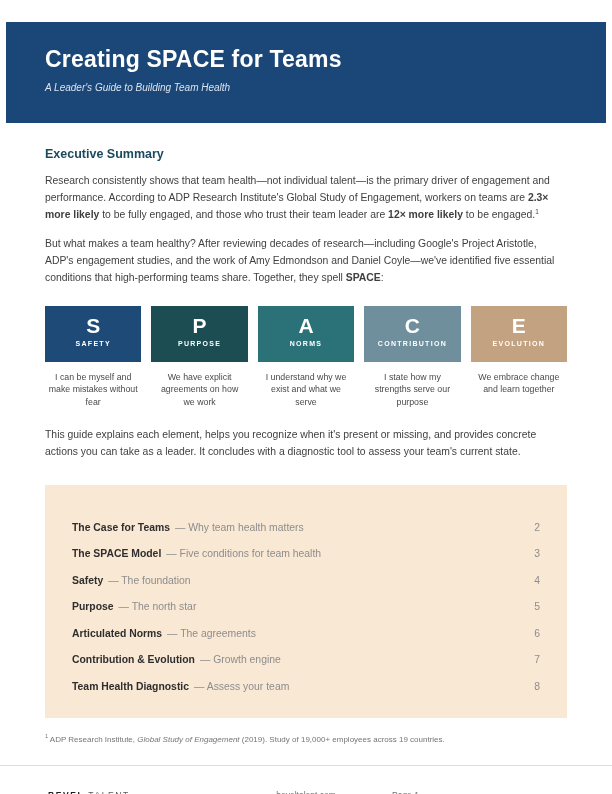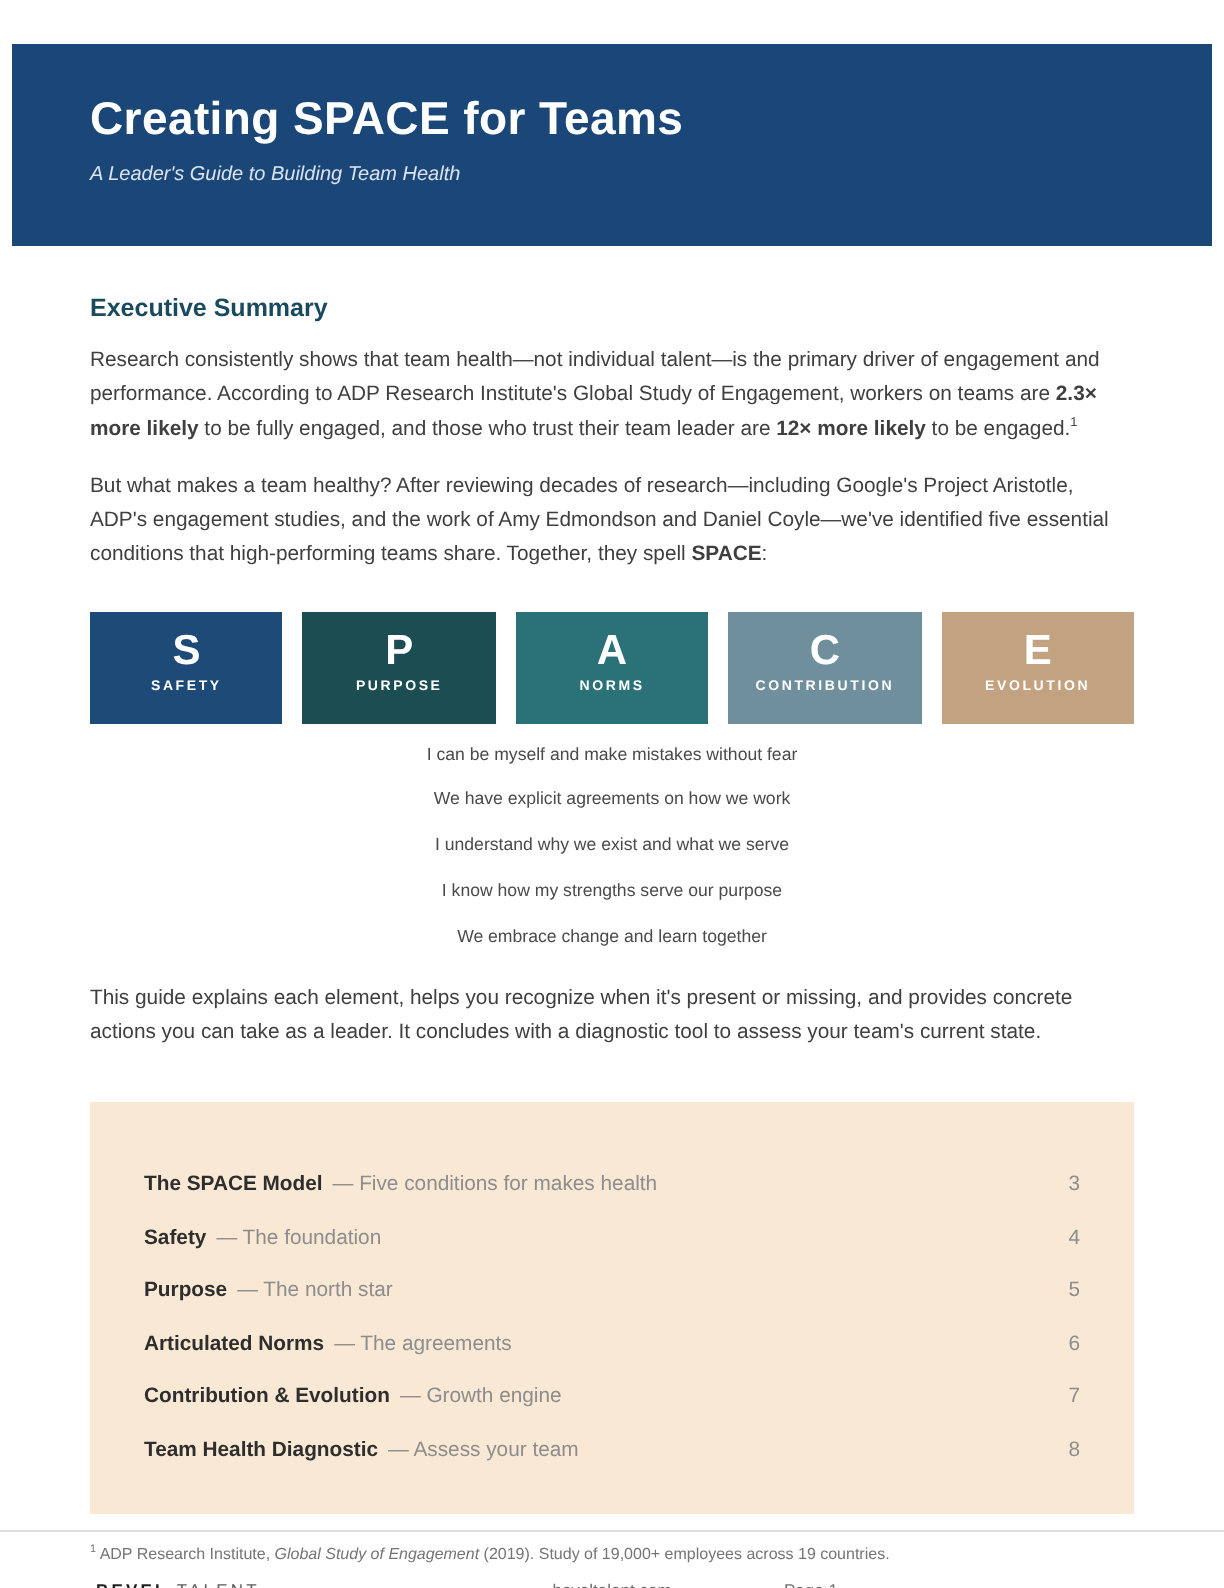--- a/index.html
+++ b/index.html
@@ -60,21 +60,21 @@
   .space-box {
     flex:1;
     height:56px;
     color:#ffffff;
     text-align:center;
     padding-top:8px;
   }
   .box-letter { font-size:21px; font-weight:700; line-height:1.1; }
   .box-label  { margin-top:3px; font-size:7px; font-weight:700; letter-spacing:1.3px; }
 
-  .caption-grid { margin-top:9px;flex-direction:column; }
+  .caption-grid { margin-top:9px; }
   .space-caption {
     flex:1;
     text-align:center;
     font-size:8.8px;
     line-height:1.45;
     color:#4a4a4a;
     padding:0 3px;
   }
 
   
@@ -169,31 +169,36 @@
       <div class="space-box" style="background: rgb(194, 162, 128);">
         <div class="box-letter">E</div>
         <div class="box-label">EVOLUTION</div>
       </div>
     </div>
 
     <div class="space-grid caption-grid">
       <div class="space-caption">I can be myself and make mistakes without fear</div>
       <div class="space-caption">We have explicit agreements on how we work</div>
       <div class="space-caption">I understand why we exist and what we serve</div>
-      <div class="space-caption">I know how my strengths serve our purpose</div>
+      <div class="space-caption">I state how my strengths serve our purpose</div>
       <div class="space-caption">We embrace change and learn together</div>
     </div>
 
     <p class="body" style="margin-top:18px;">This guide explains each element, helps you recognize when it's present or missing, and provides concrete actions you can take as a leader. It concludes with a diagnostic tool to assess your team's current state.</p>
 
     <div class="toc-box">
 
       <div class="toc-row">
+        <span class="toc-title">The Case for Teams</span>
+        <span class="toc-desc">— Why team health matters</span>
+        <span class="toc-page">2</span>
+      </div>
+      <div class="toc-row">
         <span class="toc-title">The SPACE Model</span>
-        <span class="toc-desc">— Five conditions for makes health</span>
+        <span class="toc-desc">— Five conditions for team health</span>
         <span class="toc-page">3</span>
       </div>
       <div class="toc-row">
         <span class="toc-title">Safety</span>
         <span class="toc-desc">— The foundation</span>
         <span class="toc-page">4</span>
       </div>
       <div class="toc-row">
         <span class="toc-title">Purpose</span>
         <span class="toc-desc">— The north star</span>

